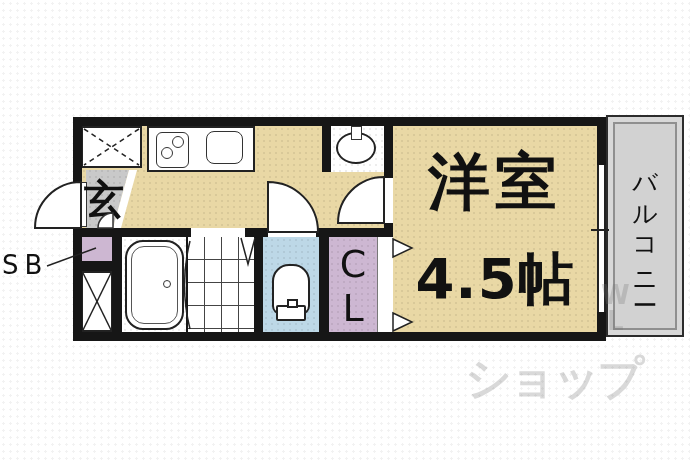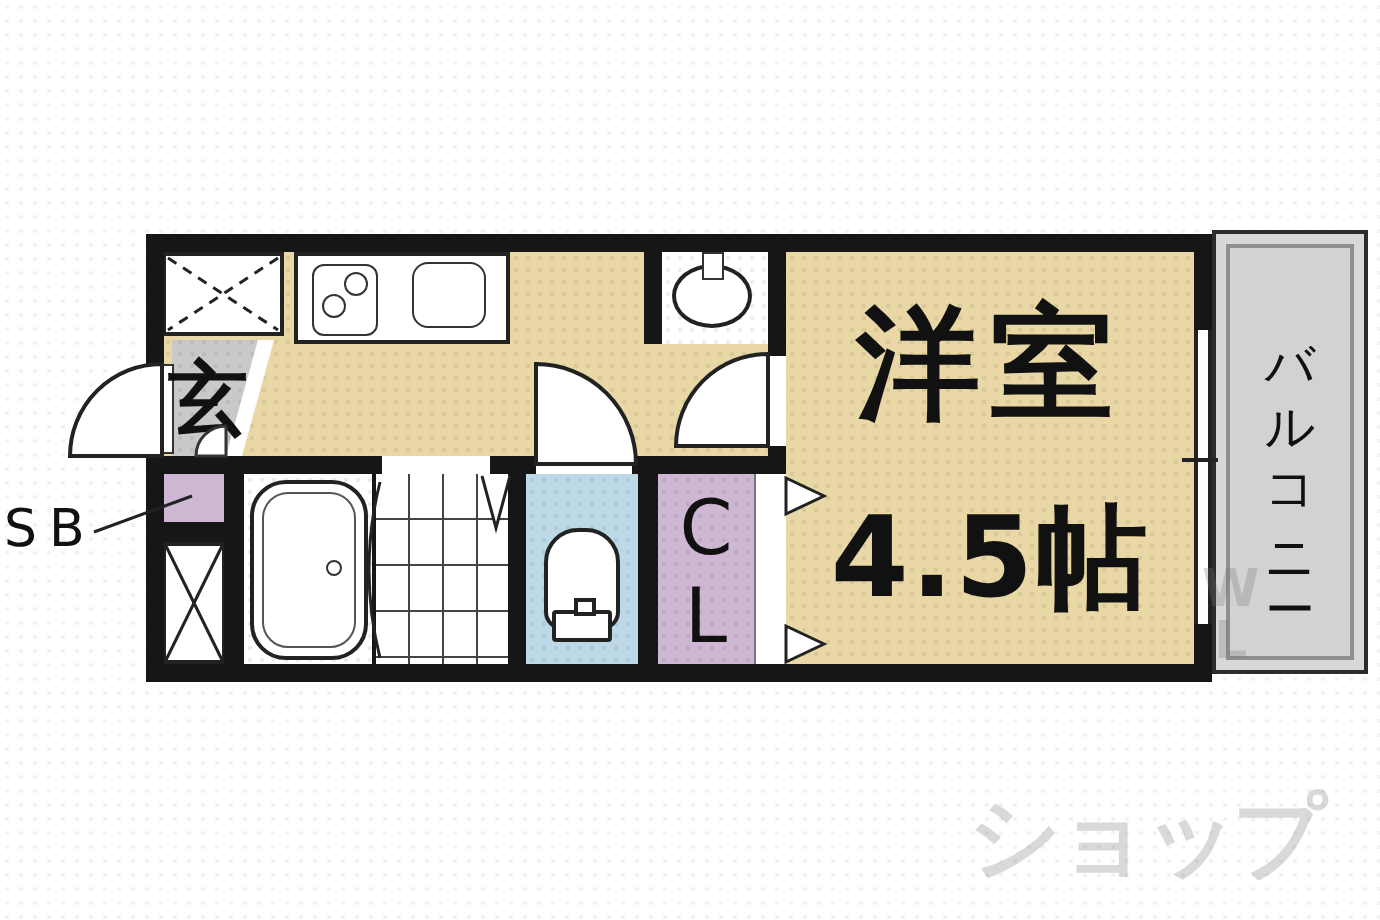--- a/index.html
+++ b/index.html
@@ -144,19 +144,19 @@
                 align-items:center;justify-content:center;font-size:38px;line-height:44px;font-weight:500;">
       <span>C</span>
       <span>L</span>
     </div>
     <div class="lbl center" style="left:393px;top:144px;width:204px;height:76px;font-size:62px;font-weight:600;letter-spacing:5px;">洋室</div>
     <div class="lbl center" style="left:389px;top:240px;width:212px;height:80px;font-size:56px;font-weight:600;letter-spacing:1px;">4.5帖</div>
     <div class="lbl center" style="left:615px;top:126px;width:60px;height:200px;font-size:25px;letter-spacing:6px;
                 writing-mode:vertical-rl;font-weight:500;">バルコニー</div>
   </div>
 
-  <div class="wm" style="left:484px;top:348px;font-size:46px;margin-top:40px;">ショップ</div>
+  <div class="wm" style="left:465px;top:348px;font-size:46px;">ショップ</div>
   <div class="wm" style="left:601px;top:282px;font-size:26px;letter-spacing:0;line-height:26px;text-align:center;">
     <div>W</div>
     <div>L</div>
   </div>
 
 </div>
 
 </body></html>

